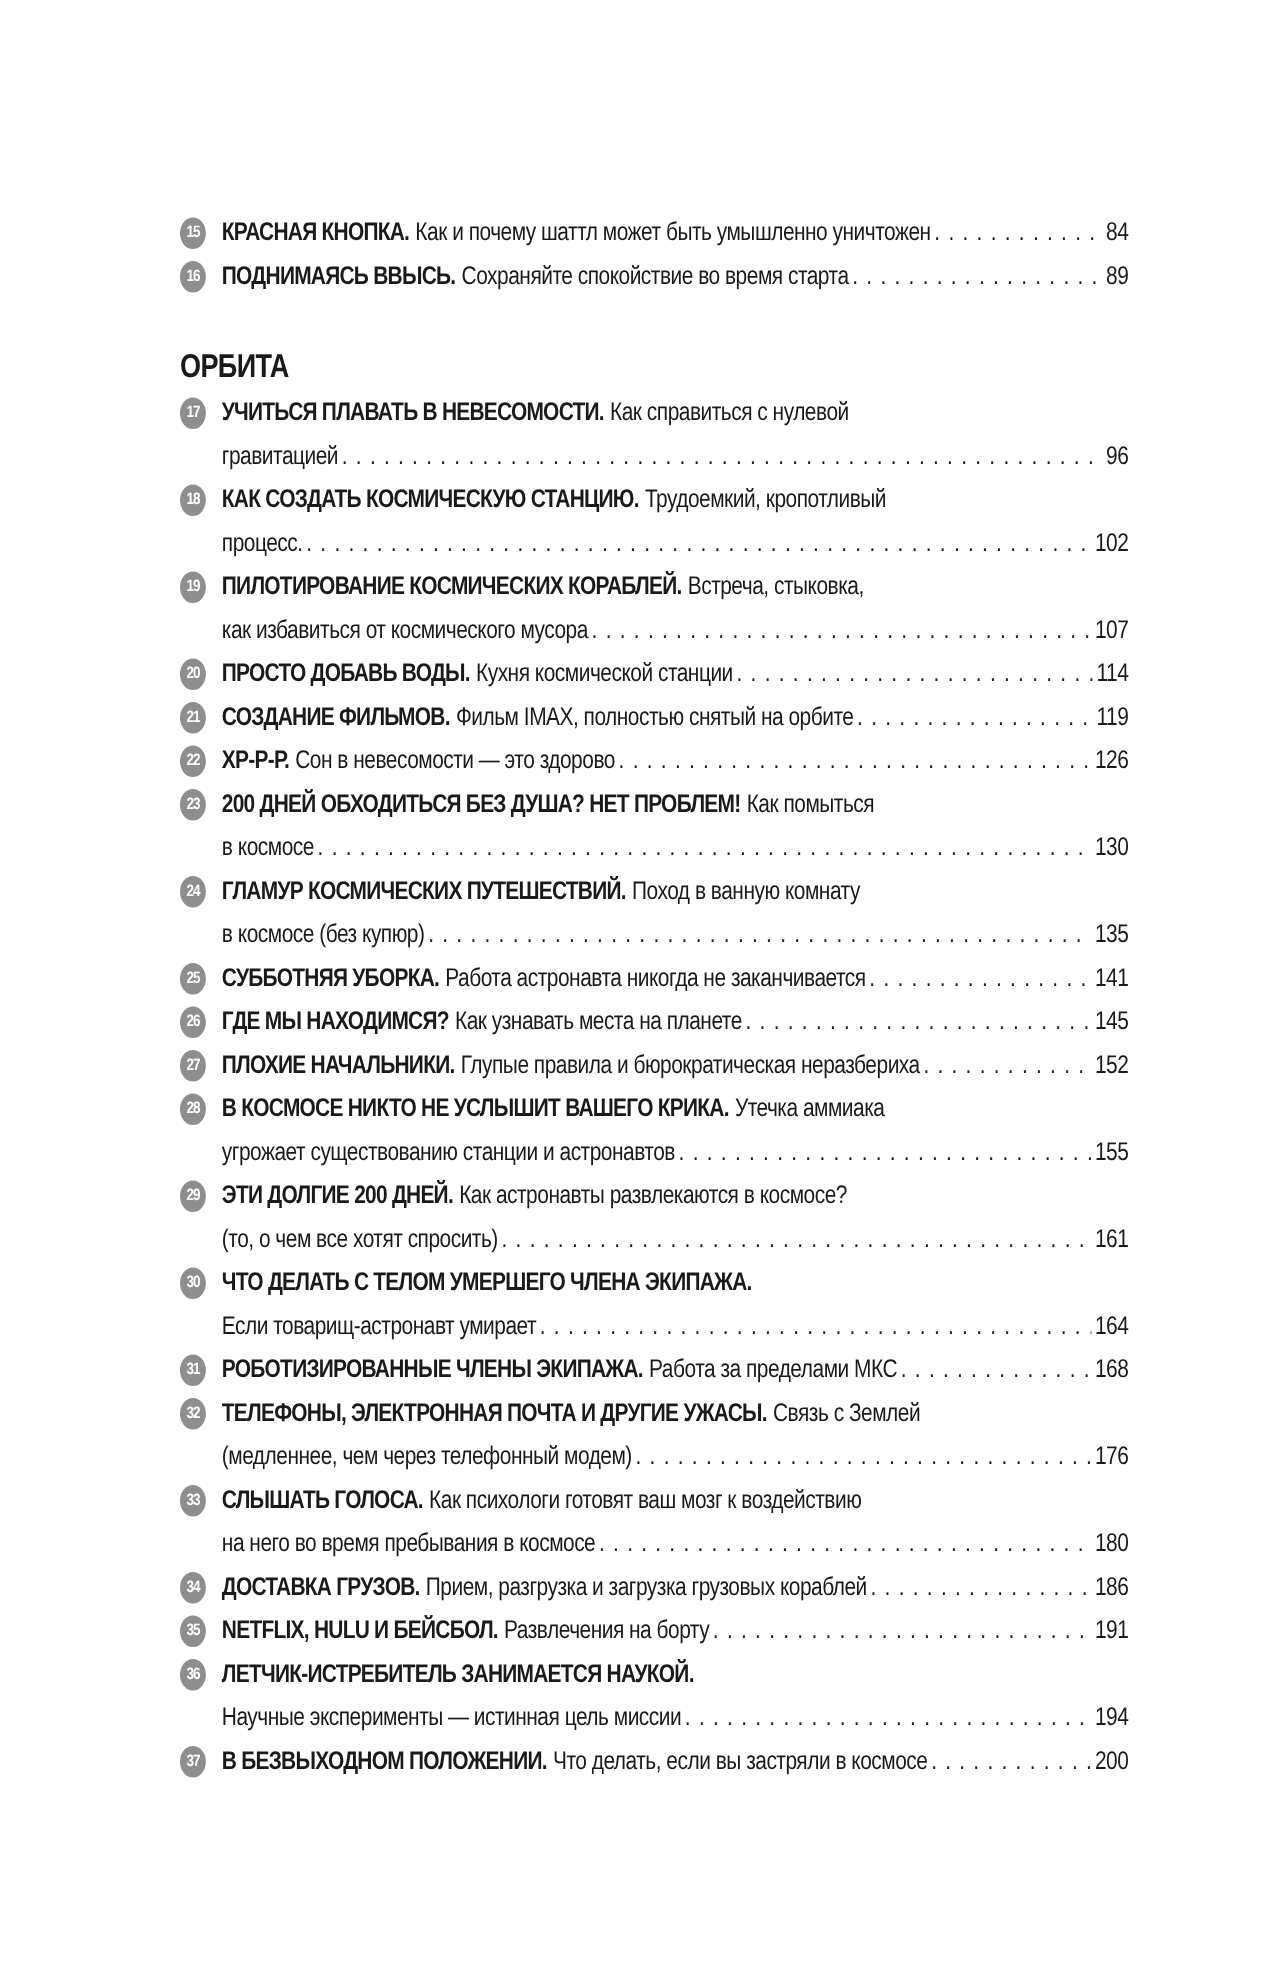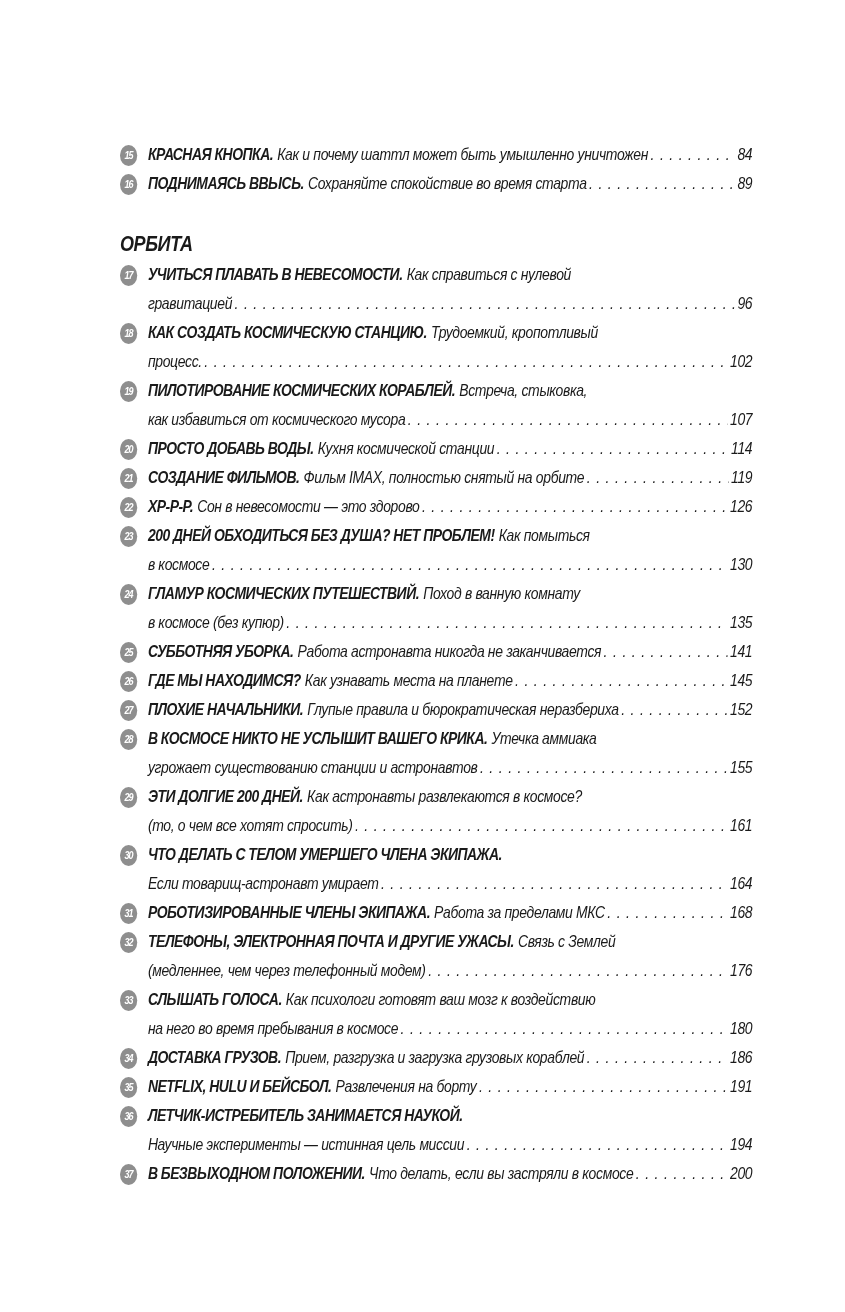--- a/index.html
+++ b/index.html
@@ -1,18 +1,18 @@
 <!DOCTYPE html>
 <html><head>
 <meta charset="utf-8">
 <style>
   html, body { margin: 0; padding: 0; background: #ffffff; }
   body { width: 845px; height: 1312px; position: relative; overflow: hidden;
          font-family: "Liberation Sans", sans-serif; color: #1a1a1a; }
-  .page { position: absolute; left: 120px; top: 140px; width: 632px; font-style: italic; }
+  .page { position: absolute; left: 120px; top: 140px; width: 632px; }
   .entry { position: relative; padding-left: 34px; }
   .line { display: flex; align-items: baseline; height: 29px; line-height: 29px;
           font-size: 17px; white-space: nowrap; letter-spacing: -0.4px; }
   .badge { position: absolute; left: 0; top: 5px; width: 21px; height: 21px;
            border-radius: 50%; background: #8e8e8e; color: #ffffff;
            font-size: 11px; font-weight: bold; text-align: center; line-height: 21px;
            font-family: "Liberation Sans", sans-serif; letter-spacing: -1px; }
   .title { font-weight: bold; font-stretch: condensed; transform-origin: left; letter-spacing: -0.6px; margin-right: 5px; }
   .desc { font-weight: normal; }
   .dots { flex: 1; overflow: hidden; margin: 0 3px; color: #1a1a1a; letter-spacing: 2.6px; }

